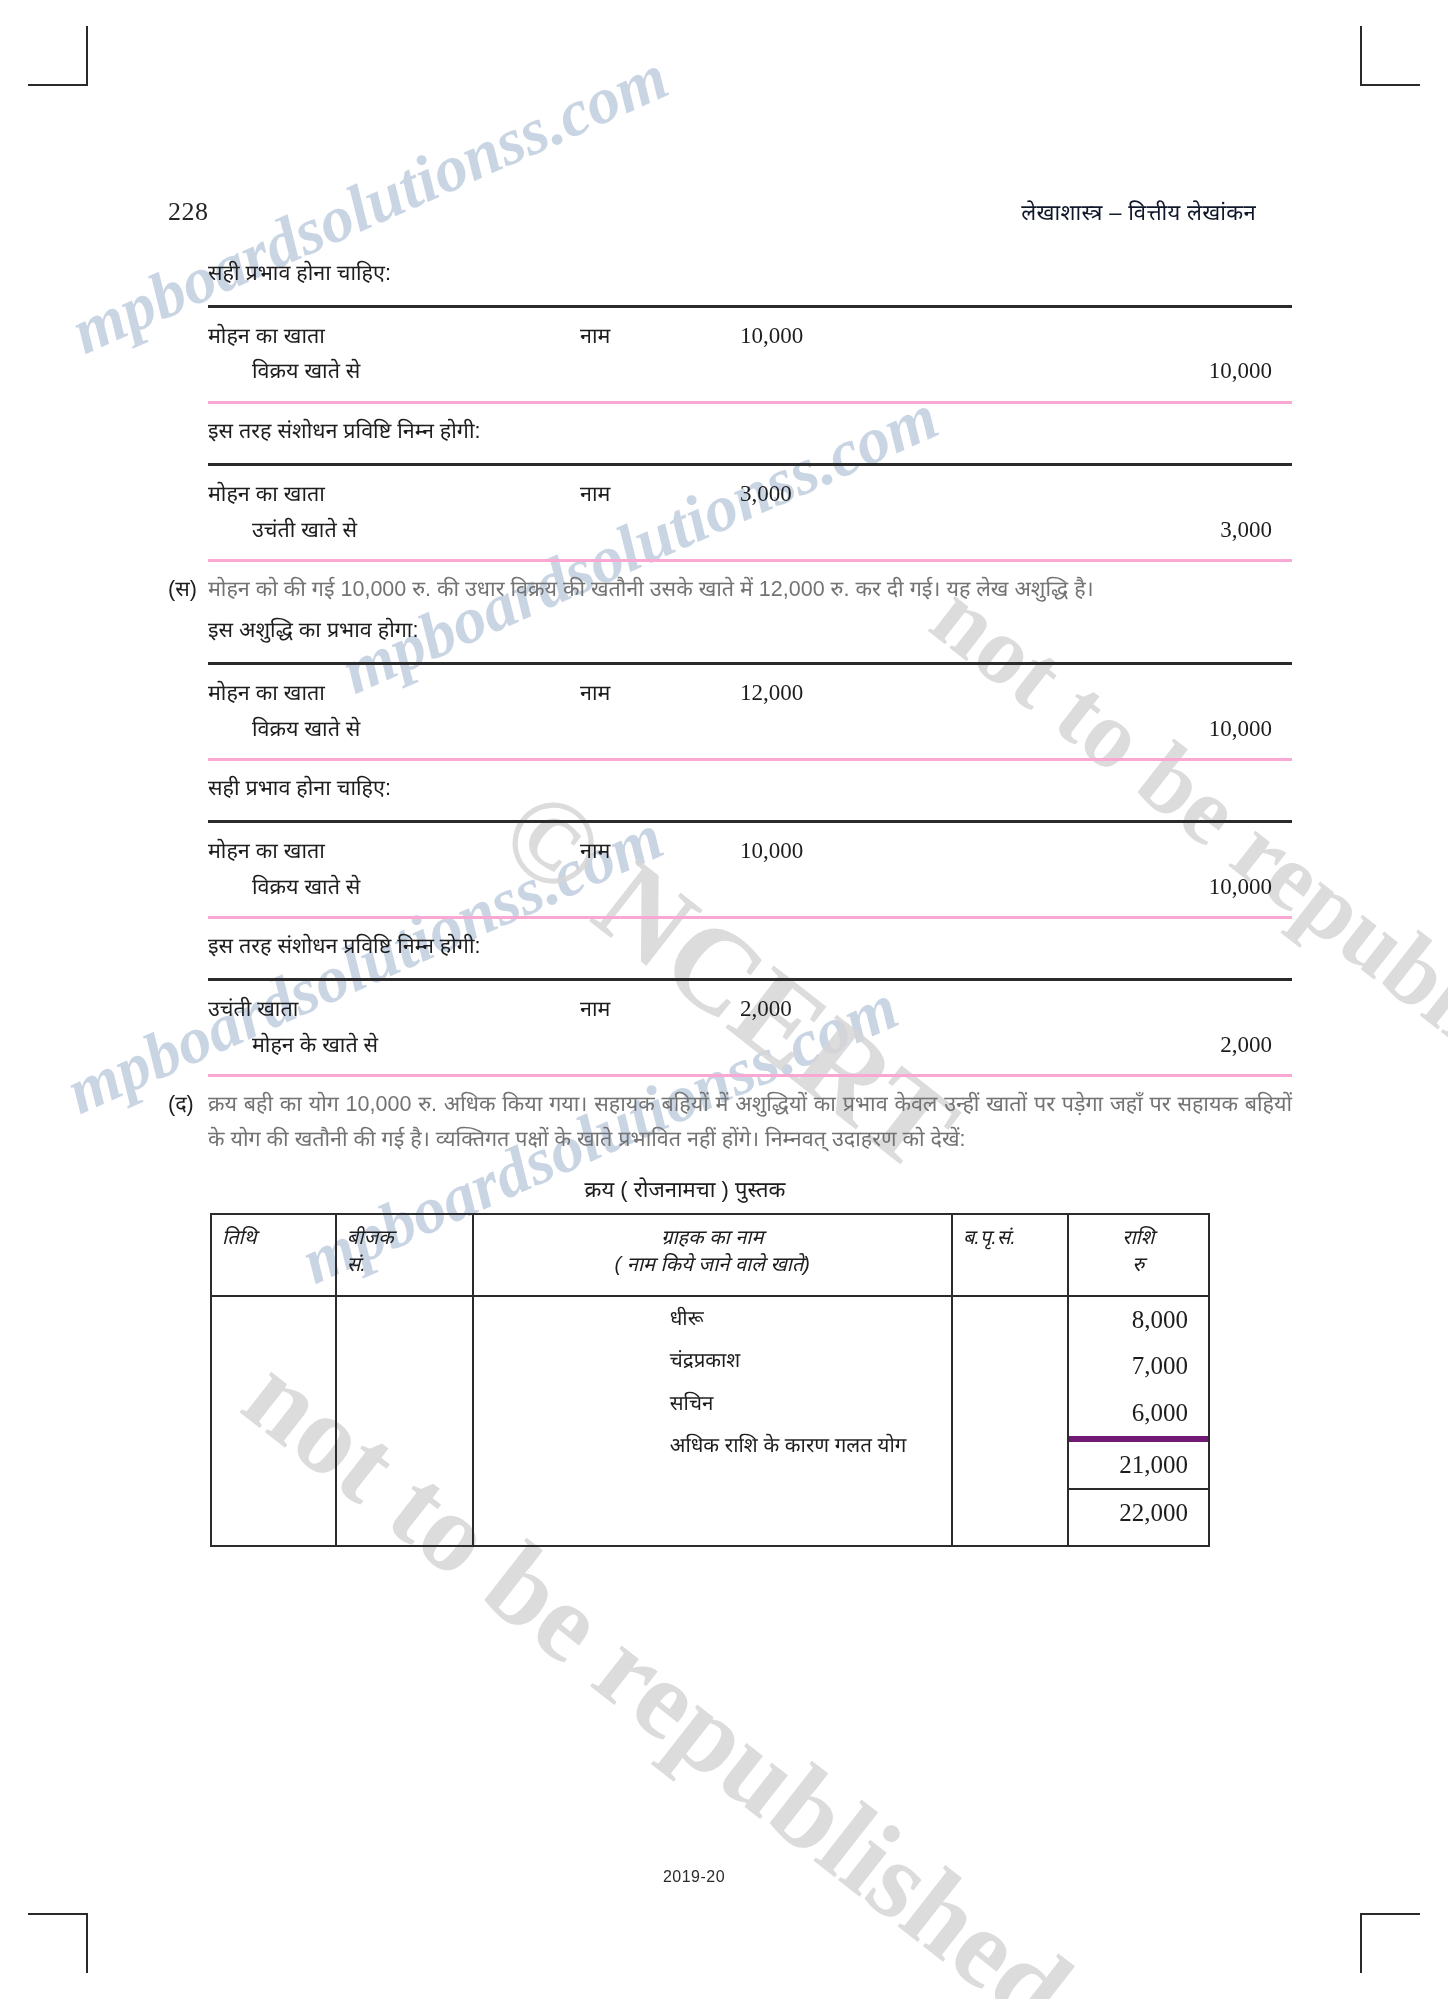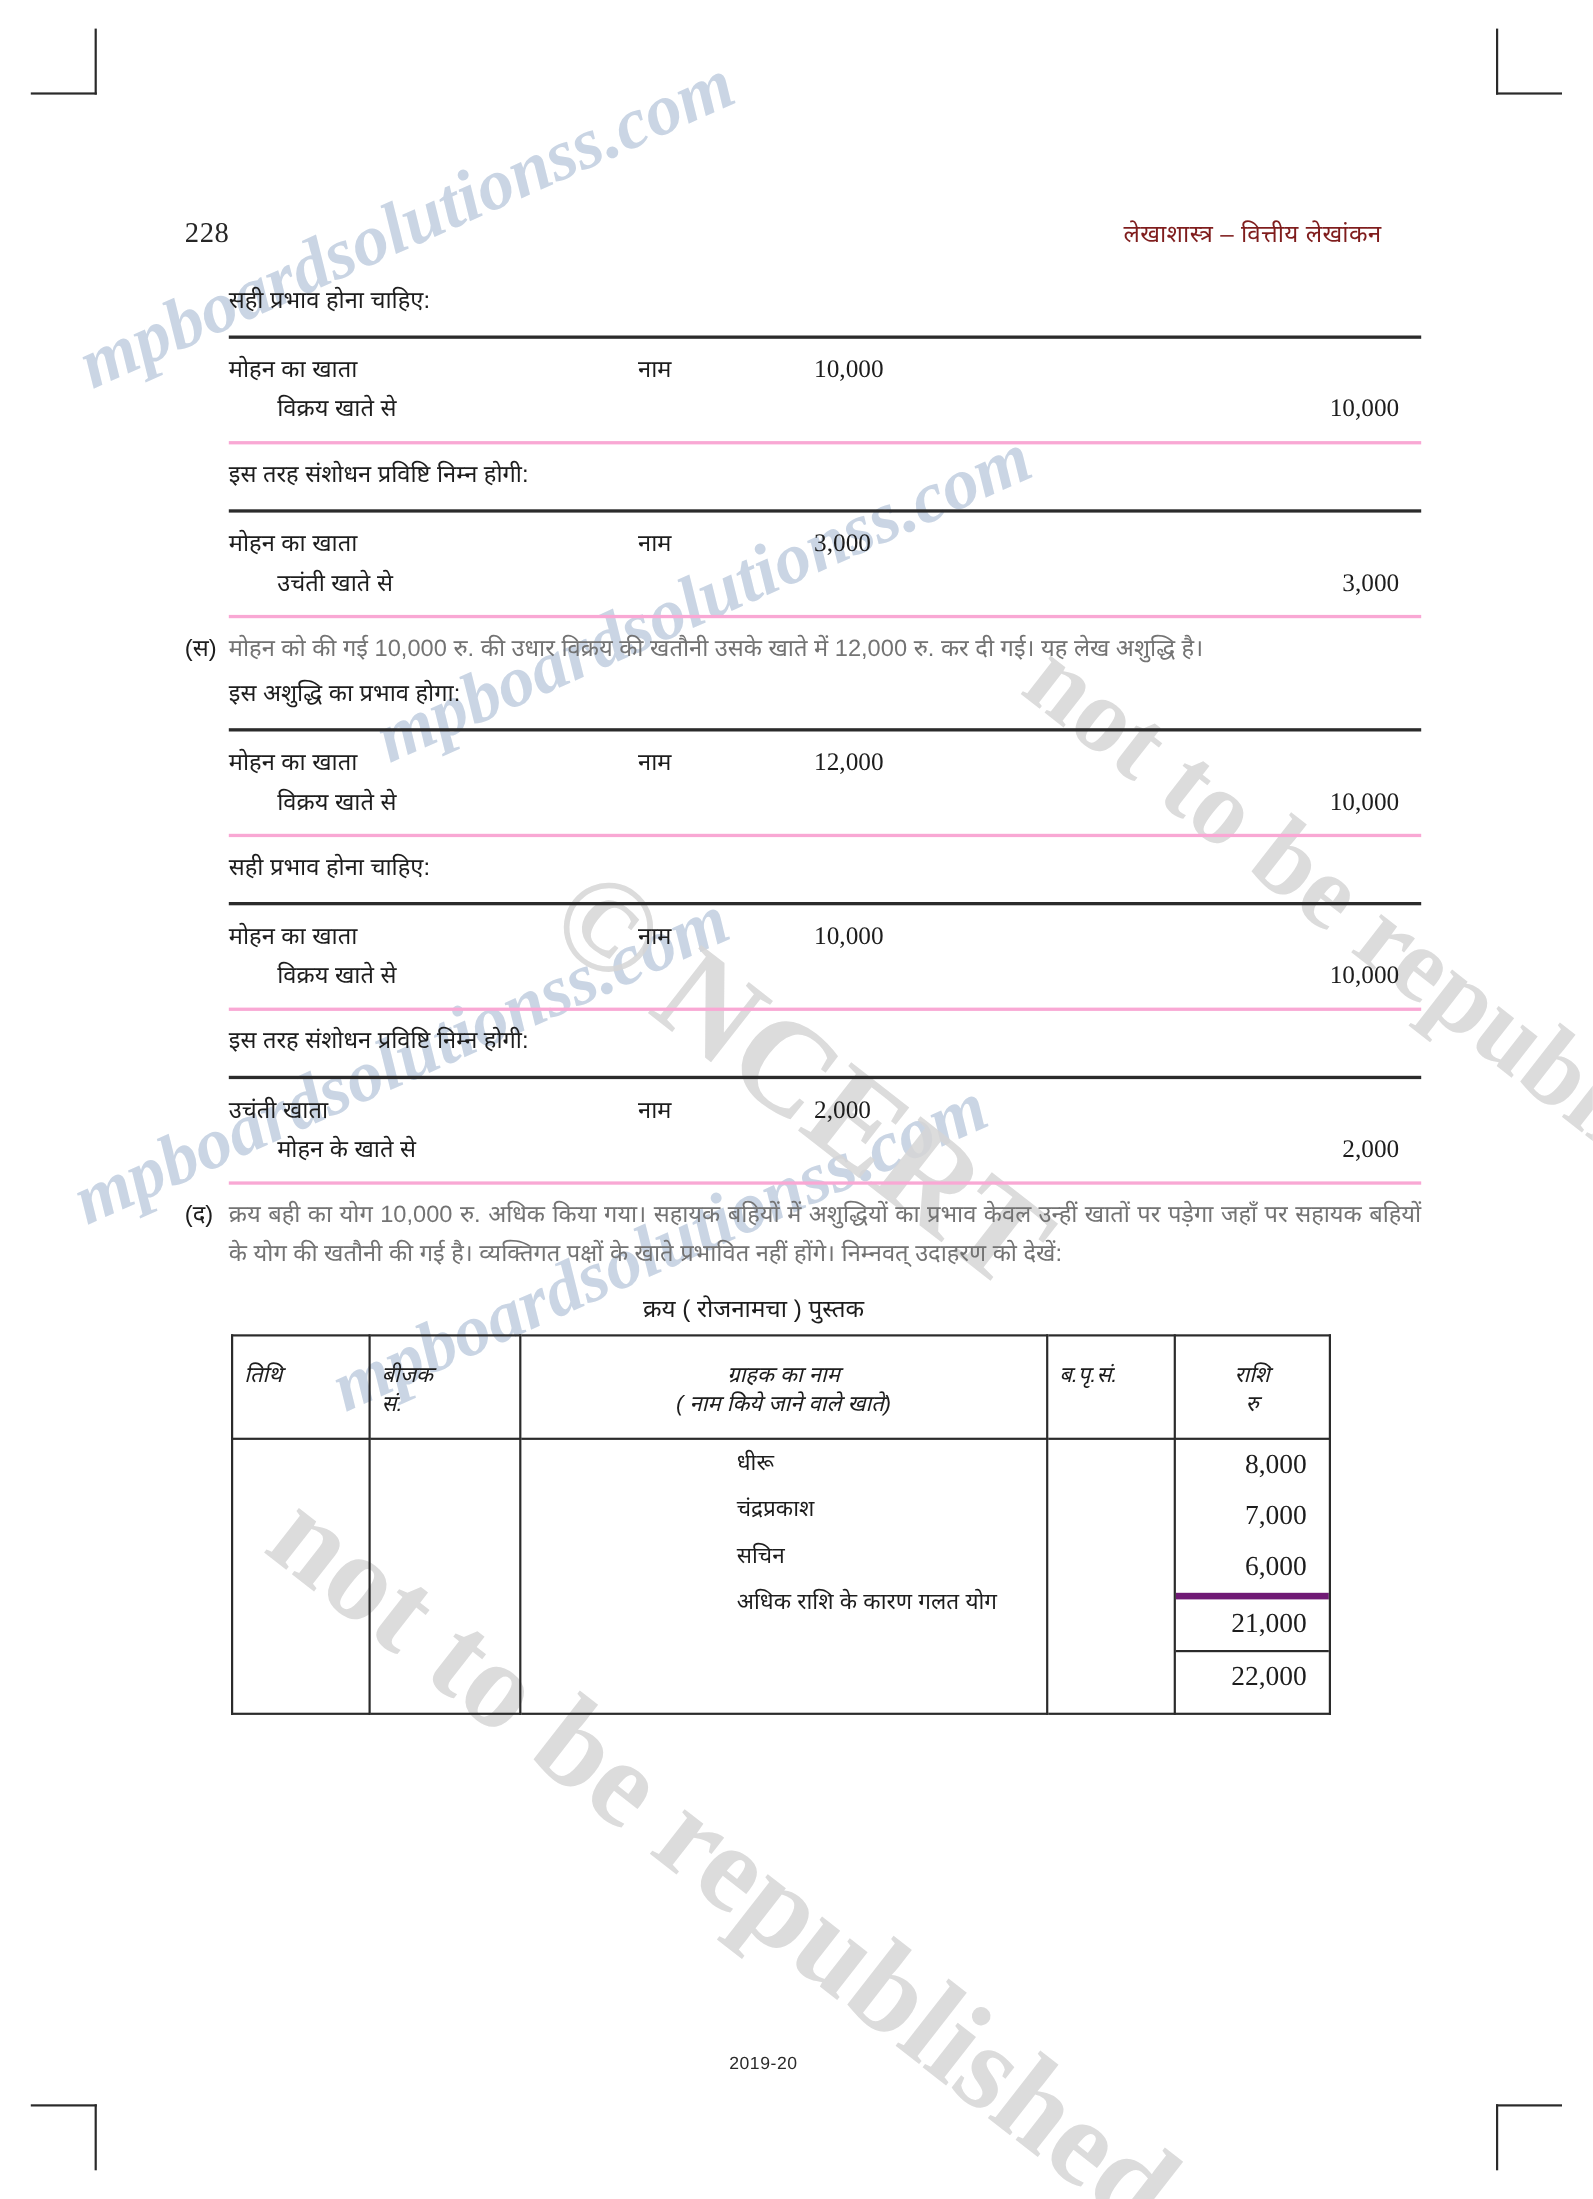--- a/index.html
+++ b/index.html
@@ -52,21 +52,21 @@
     margin-bottom: 26px;
   }
   .folio {
     font-size: 26px;
     letter-spacing: 0.5px;
     color: #262626;
   }
   .runtitle {
     font-family: "Liberation Sans", "DejaVu Sans", sans-serif;
     font-size: 22px;
-    color: #7f1d1d;
+    color: #0f172a;
     letter-spacing: 0.3px;
     margin-right: 36px;
   }
 
   
   .body-col {
     margin-left: 40px;
     width: 1084px;
   }
 
@@ -141,21 +141,21 @@
     color: #1d1d1d;
   }
   table.pbook th, table.pbook td {
     border: 2px solid #2b2b2b;
     padding: 0;
     vertical-align: top;
   }
   table.pbook th {
     font-weight: normal;
     font-style: italic;
-    padding: 20px 10px 10px 10px;
+    padding: 8px 10px 10px 10px;
     height: 62px;
     border-radius: 11px;
   }
   .th-l { text-align: left; }
   .th-c { text-align: center; }
   .th-sub { display: block; }
   .th-sub2 { display: block; text-align: center; }
 
   .cw-date { width: 120px; }
   .cw-inv  { width: 132px; }

